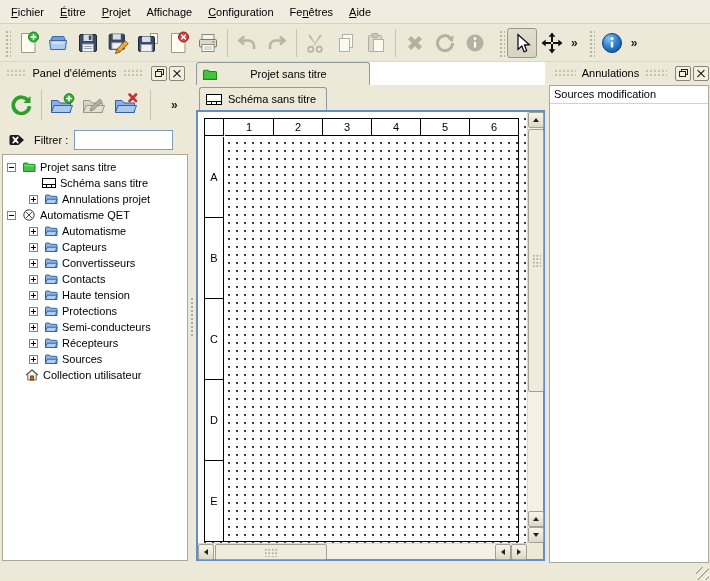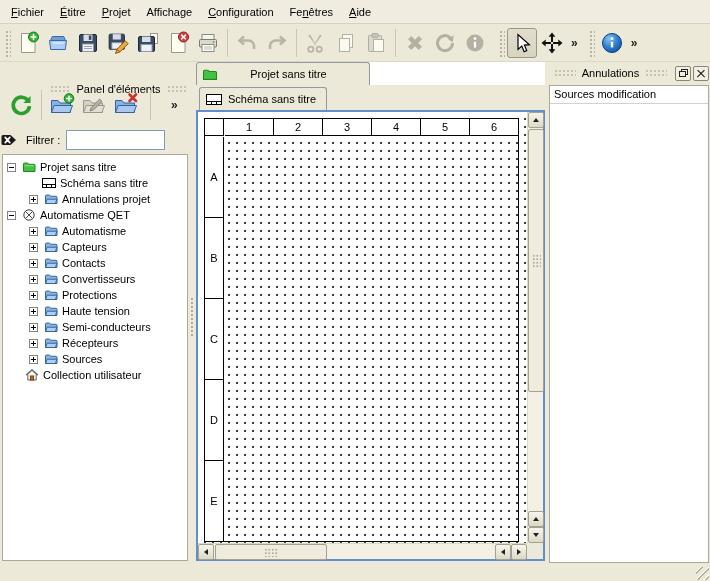--- a/index.html
+++ b/index.html
@@ -31,25 +31,25 @@
   .dockbtn { width:16px; height:15px; border:1px solid #8a8778; background:#f2efe2; border-radius:2px;
     display:flex; align-items:center; justify-content:center; margin-left:2px; font-size:10px; line-height:10px; }
   .restore-glyph { position:relative; width:9px; height:8px; }
   .restore-glyph::before { content:""; position:absolute; right:0; top:0; width:5px; height:4px; border:1px solid #222; }
   .restore-glyph::after  { content:""; position:absolute; left:0; bottom:0; width:5px; height:4px; border:1px solid #222; background:#f2efe2; }
   .close-glyph { position:relative; width:8px; height:8px; }
   .close-glyph::before, .close-glyph::after { content:""; position:absolute; left:-1px; top:3.5px; width:10px; height:1.4px; background:#111; }
   .close-glyph::before { transform:rotate(45deg); }
   .close-glyph::after  { transform:rotate(-45deg); }
   
-  #lp-title { left:0; top:78px; width:188px;margin-left:44px; }
+  #lp-title { left:0; top:62px; width:188px; }
   #lp-toolbar { position:absolute; left:0; top:85px; width:188px; height:40px; display:flex; align-items:center; padding-left:5px; }
   .lbtn { width:32px; height:32px; display:flex; align-items:center; justify-content:center; }
   .lsep { width:1px; height:30px; background:#c9c5b2; margin:0 4px; }
-  #lp-filter { position:absolute; left:0; top:128px; width:188px; height:24px; display:flex; align-items:center; }
+  #lp-filter { position:absolute; left:0; top:128px; width:188px; height:24px; display:flex; align-items:center; padding-left:8px; }
   #lp-filter .flabel { margin:0 6px 0 8px; }
   #lp-filter input { width:99px; height:20px; border:1px solid #7f9db9; background:#fff; font:inherit; padding:1px 3px; }
   #tree { position:absolute; left:2px; top:154px; width:186px; height:407px; background:#fff;
     border:1px solid #aca899; padding-top:4px; overflow:hidden; }
   .trow { height:16px; display:flex; align-items:center; white-space:nowrap; }
   .exp { position:relative; width:9px; height:9px; border:1px solid #848484; background:#fff; flex:0 0 auto; }
   .exp::before { content:""; position:absolute; left:1px; right:1px; top:3px; height:1px; background:#000; }
   .exp.plus::after { content:""; position:absolute; top:1px; bottom:1px; left:3px; width:1px; background:#000; }
   .ticon { width:14px; height:14px; margin:0 4px 0 6px; flex:0 0 auto; }
   .ticon svg { display:block; }
@@ -466,51 +466,51 @@
     <span>Capteurs</span>
   </div>
   <div class="trow pl1">
     <span class="exp plus"></span>
     <span class="ticon">
           <svg width="14" height="14" viewBox="0 0 14 14">
             <path d="M1.5 11.5v-7.5a1 1 0 0 1 1-1h3l1.3 1.3h5.2a1 1 0 0 1 1 1v6.2z" fill="#8ab4e8" stroke="#3465a4"></path>
             <path d="M1.5 11.5l1.7-4.3h9.8l-1.7 4.3z" fill="#b3cdf1" stroke="#3465a4"></path>
           </svg>
         </span>
+    <span>Convertisseurs</span>
+  </div>
+  <div class="trow pl1">
+    <span class="exp plus"></span>
+    <span class="ticon">
+          <svg width="14" height="14" viewBox="0 0 14 14">
+            <path d="M1.5 11.5v-7.5a1 1 0 0 1 1-1h3l1.3 1.3h5.2a1 1 0 0 1 1 1v6.2z" fill="#8ab4e8" stroke="#3465a4"></path>
+            <path d="M1.5 11.5l1.7-4.3h9.8l-1.7 4.3z" fill="#b3cdf1" stroke="#3465a4"></path>
+          </svg>
+        </span>
     <span>Contacts</span>
   </div>
   <div class="trow pl1">
     <span class="exp plus"></span>
     <span class="ticon">
           <svg width="14" height="14" viewBox="0 0 14 14">
             <path d="M1.5 11.5v-7.5a1 1 0 0 1 1-1h3l1.3 1.3h5.2a1 1 0 0 1 1 1v6.2z" fill="#8ab4e8" stroke="#3465a4"></path>
             <path d="M1.5 11.5l1.7-4.3h9.8l-1.7 4.3z" fill="#b3cdf1" stroke="#3465a4"></path>
           </svg>
         </span>
-    <span>Convertisseurs</span>
+    <span>Haute tension</span>
   </div>
   <div class="trow pl1">
     <span class="exp plus"></span>
     <span class="ticon">
           <svg width="14" height="14" viewBox="0 0 14 14">
             <path d="M1.5 11.5v-7.5a1 1 0 0 1 1-1h3l1.3 1.3h5.2a1 1 0 0 1 1 1v6.2z" fill="#8ab4e8" stroke="#3465a4"></path>
             <path d="M1.5 11.5l1.7-4.3h9.8l-1.7 4.3z" fill="#b3cdf1" stroke="#3465a4"></path>
           </svg>
         </span>
     <span>Protections</span>
-  </div>
-  <div class="trow pl1">
-    <span class="exp plus"></span>
-    <span class="ticon">
-          <svg width="14" height="14" viewBox="0 0 14 14">
-            <path d="M1.5 11.5v-7.5a1 1 0 0 1 1-1h3l1.3 1.3h5.2a1 1 0 0 1 1 1v6.2z" fill="#8ab4e8" stroke="#3465a4"></path>
-            <path d="M1.5 11.5l1.7-4.3h9.8l-1.7 4.3z" fill="#b3cdf1" stroke="#3465a4"></path>
-          </svg>
-        </span>
-    <span>Haute tension</span>
   </div>
   <div class="trow pl1">
     <span class="exp plus"></span>
     <span class="ticon">
           <svg width="14" height="14" viewBox="0 0 14 14">
             <path d="M1.5 11.5v-7.5a1 1 0 0 1 1-1h3l1.3 1.3h5.2a1 1 0 0 1 1 1v6.2z" fill="#8ab4e8" stroke="#3465a4"></path>
             <path d="M1.5 11.5l1.7-4.3h9.8l-1.7 4.3z" fill="#b3cdf1" stroke="#3465a4"></path>
           </svg>
         </span>
     <span>Semi-conducteurs</span>

